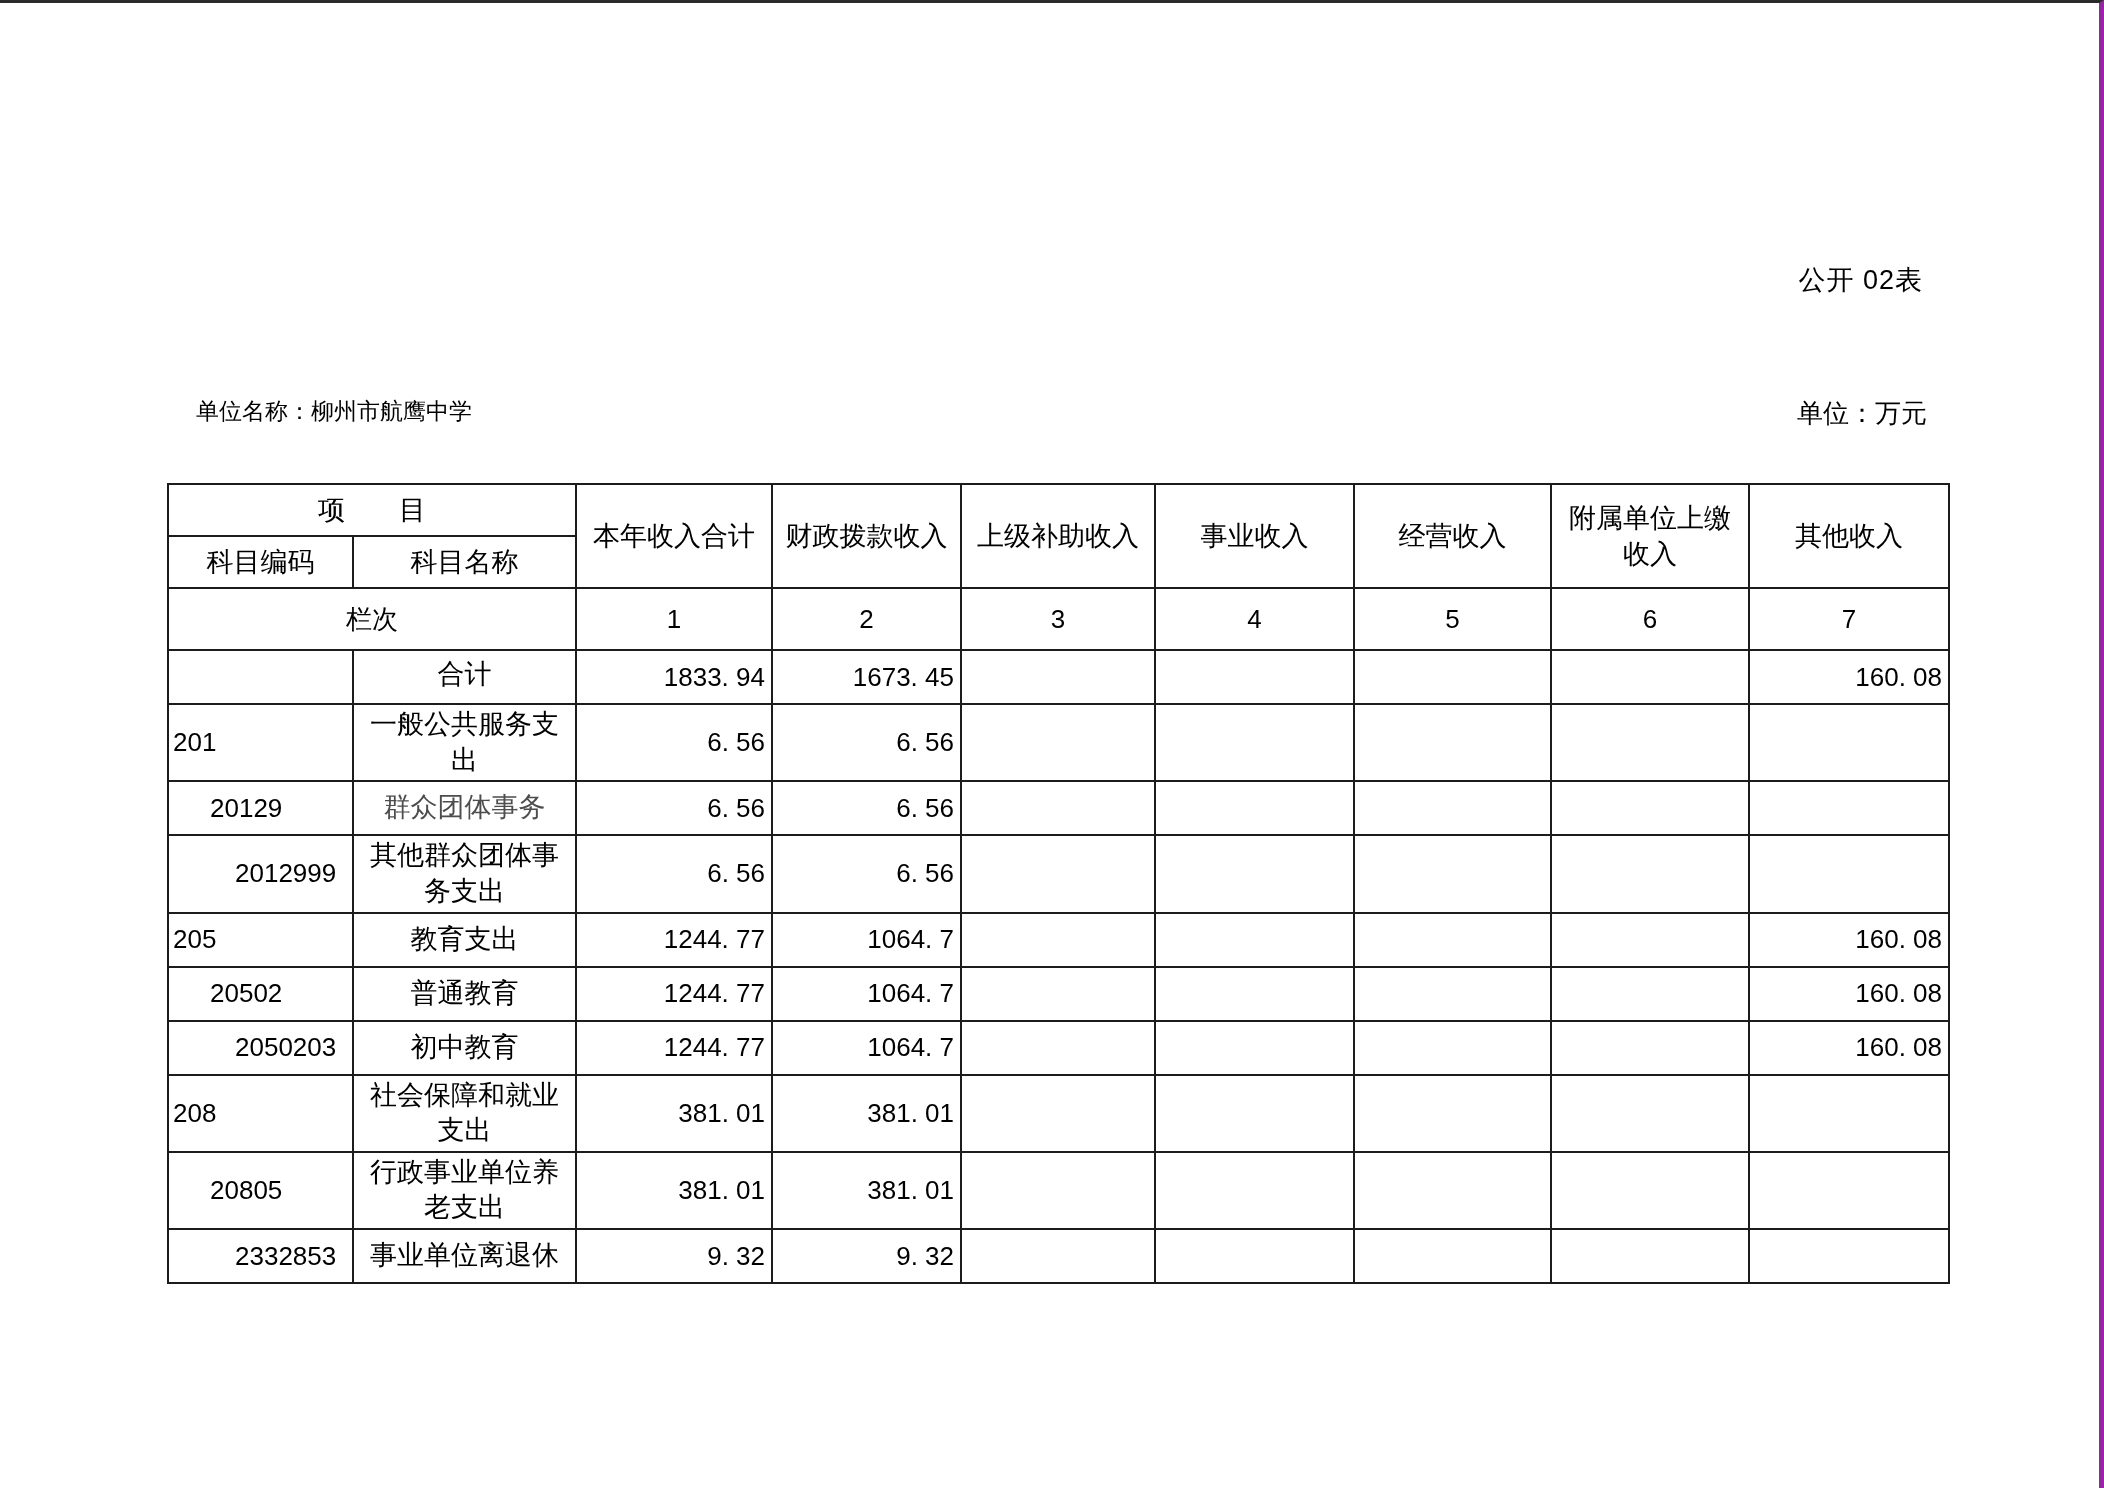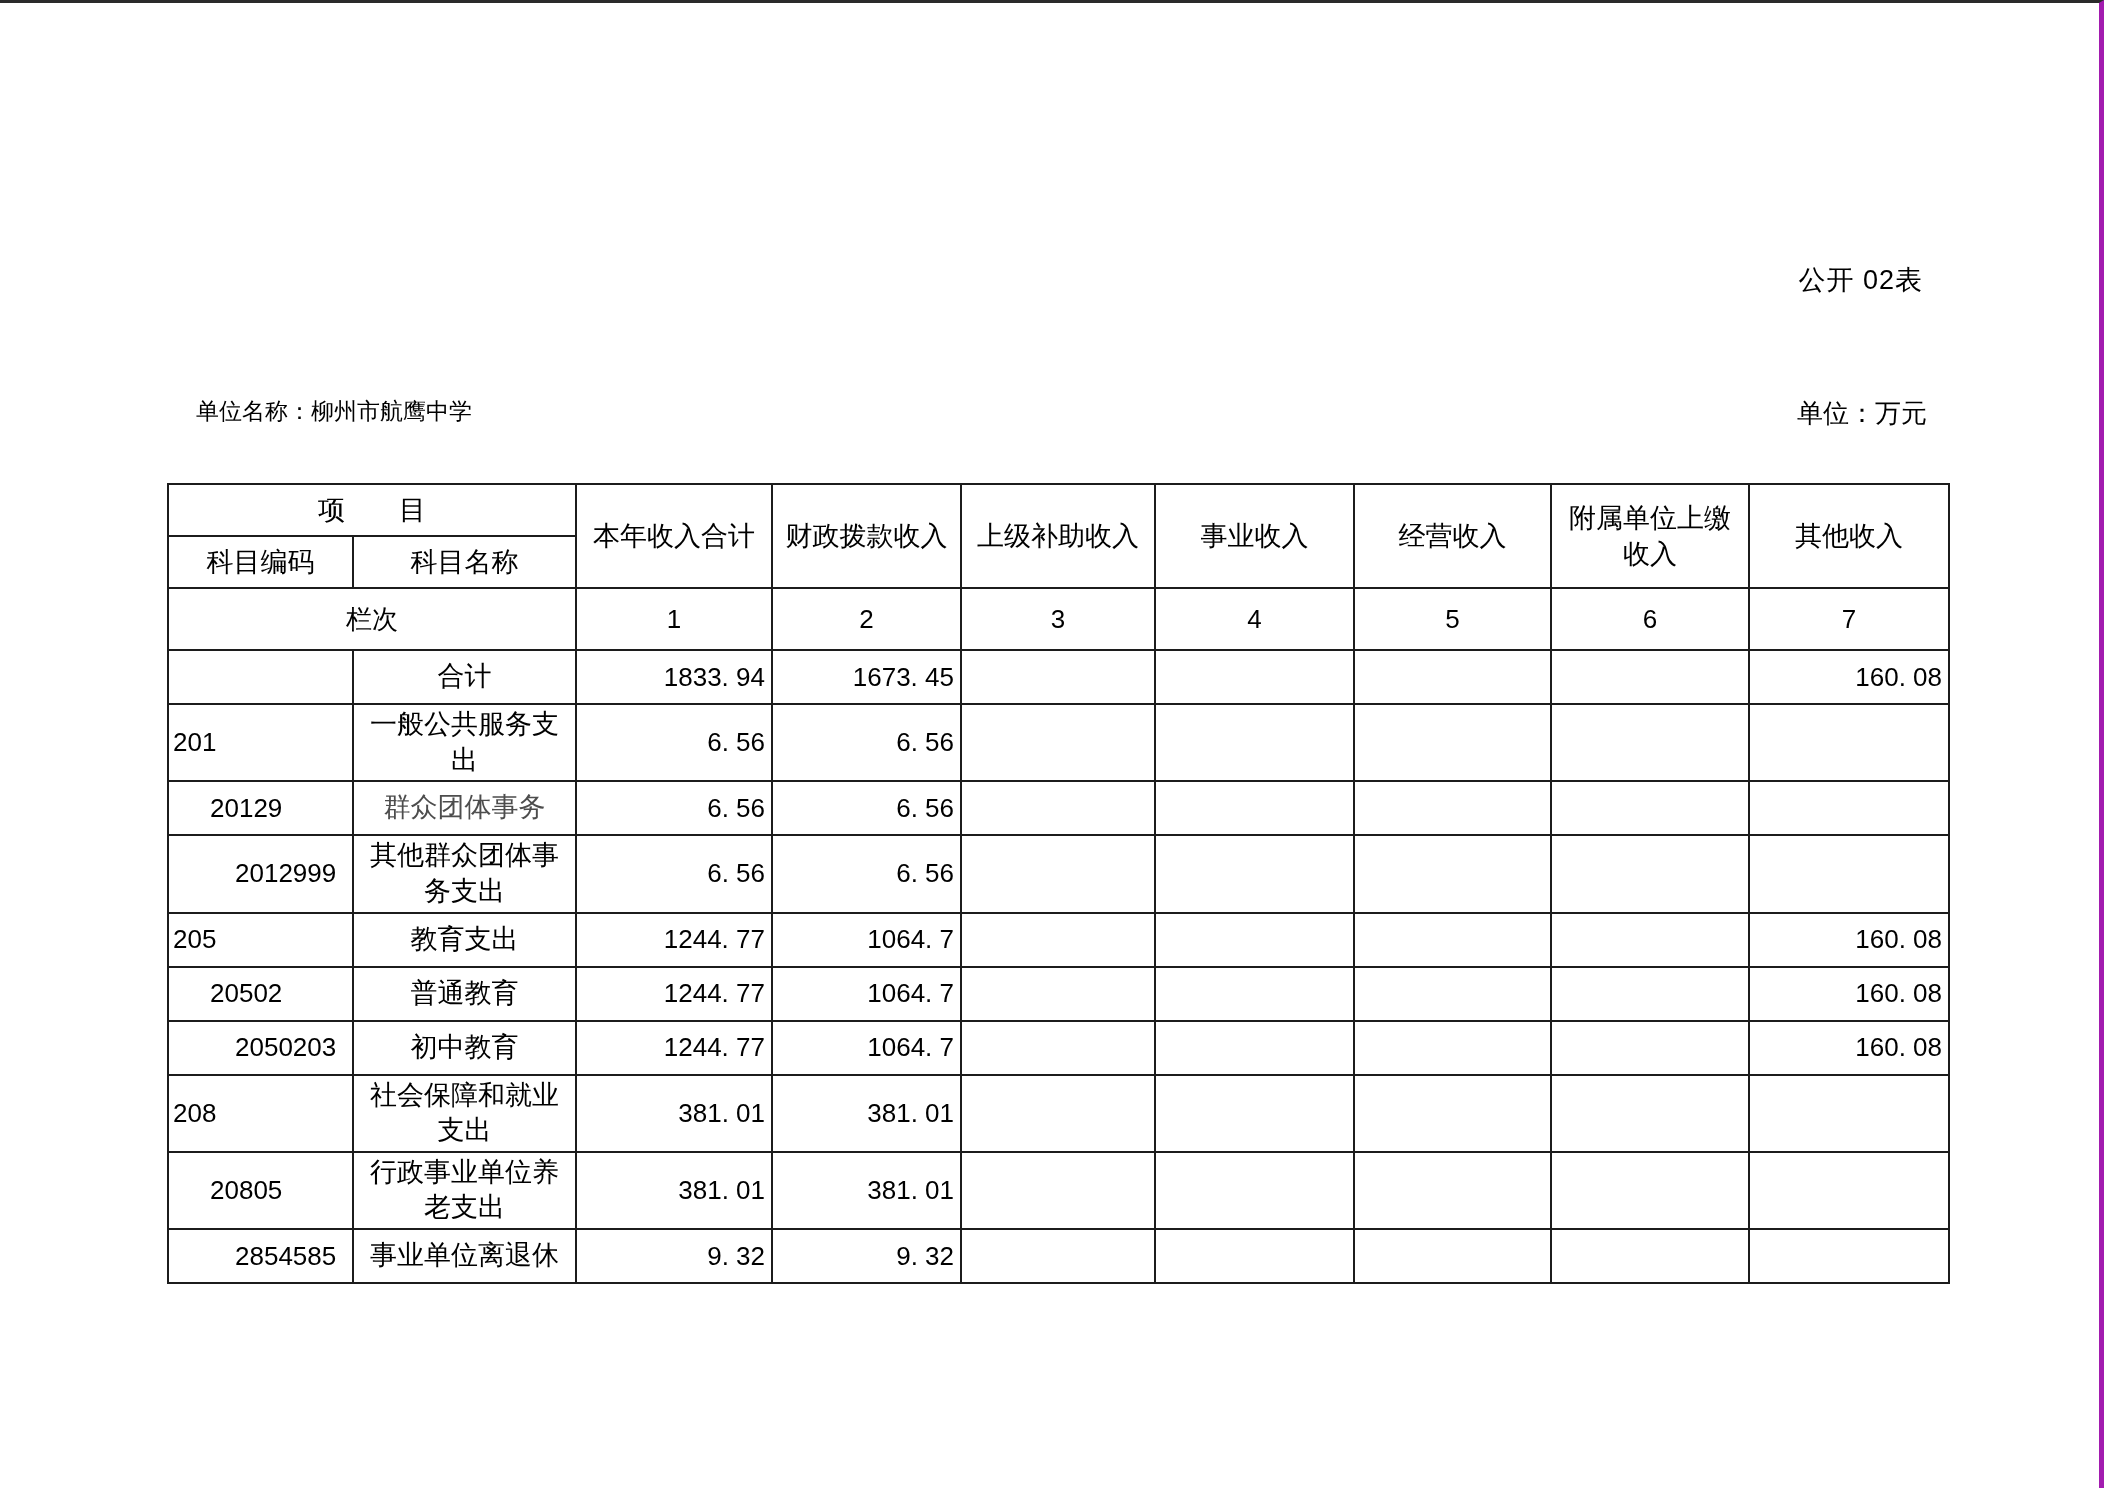--- a/index.html
+++ b/index.html
@@ -43,21 +43,21 @@
   thead th{font-size:27px;text-align:center;line-height:1.35;}
   tr.hrow{height:52px;}
   tr.lanci-row{height:62px;}
   tr.lanci-row td{font-size:26px;text-align:center;}
   tbody tr.data-row{height:54px;}
   td.code{font-size:26px;text-align:left;}
   td.code.lvl1{padding-left:4px;}
   td.code.lvl2{padding-left:41px;border-radius:13px;}
   td.code.lvl3{padding-left:66px;}
   td.name{font-size:27px;text-align:center;padding-left:10px;padding-right:8px;line-height:1.32;}
-  td.name.center{text-align:center;padding-left:4px;padding-right:4px;}
+  td.name.center{text-align:center;padding-left:4px;padding-right:4px;font-family:Liberation Mono, monospace;}
   td.name.gray{color:#4d4d4d;}
   td.val{font-size:26px;text-align:right;padding-right:10px;}
 </style>
 </head>
 <body>
 
 <div class="page">
 
   <div class="form-no">公开 02表</div>
 
@@ -207,21 +207,21 @@
       <td class="val">381. 01</td>
       <td class="val">381. 01</td>
       <td class="val"></td>
       <td class="val"></td>
       <td class="val"></td>
       <td class="val"></td>
       <td class="val"></td>
     </tr>
 
     <tr class="data-row">
-      <td class="code lvl3">2854585</td>
+      <td class="code lvl3">2332853</td>
       <td class="name">事业单位离退休</td>
       <td class="val">9. 32</td>
       <td class="val">9. 32</td>
       <td class="val"></td>
       <td class="val"></td>
       <td class="val"></td>
       <td class="val"></td>
       <td class="val"></td>
     </tr>
   </tbody>

